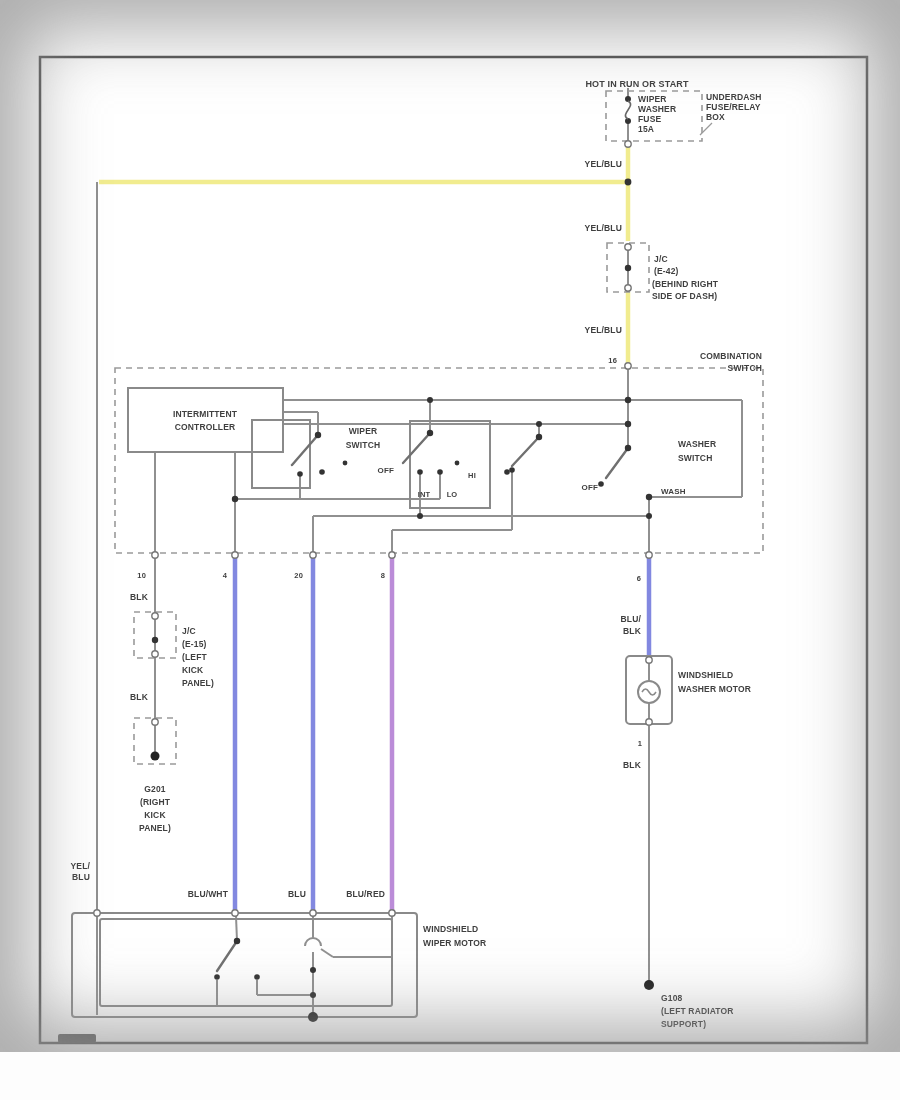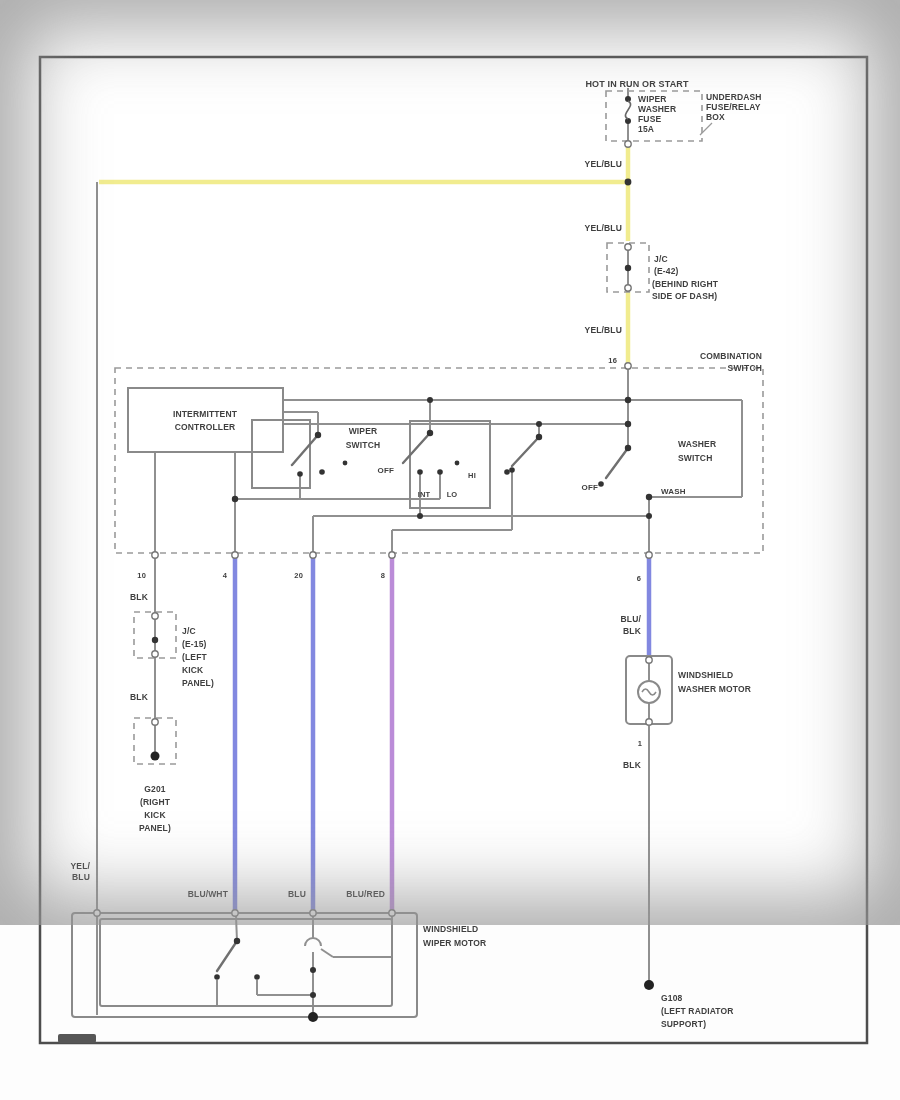--- a/index.html
+++ b/index.html
@@ -1,16 +1,16 @@
 <!DOCTYPE html>
 <html><head>
 <meta charset="utf-8">
 <style>
   html,body{margin:0;padding:0;width:900px;height:1100px;background:#fdfdfd;overflow:hidden;}
-  .stage{position:relative;width:900px;height:925px;background:#fff;}
+  .stage{position:relative;width:900px;height:1052px;background:#fff;}
   .diagram{position:absolute;inset:0;filter:blur(0.45px);}
   .vignette{position:absolute;inset:0;pointer-events:none;
     box-shadow:inset 0 0 70px 30px rgba(150,150,150,0.78);}
   svg text{font-family:"Liberation Sans","DejaVu Sans",sans-serif;font-weight:700;fill:#3f3f3f;letter-spacing:.15px;}
   .t9{font-size:9px;} .t85{font-size:8.5px;} .t8{font-size:8px;} .t75{font-size:7.5px;}
   .smudge{position:absolute;left:58px;top:1034px;width:38px;height:9px;background:#565656;border-radius:2px;}
 </style>
 </head>
 <body>
 

